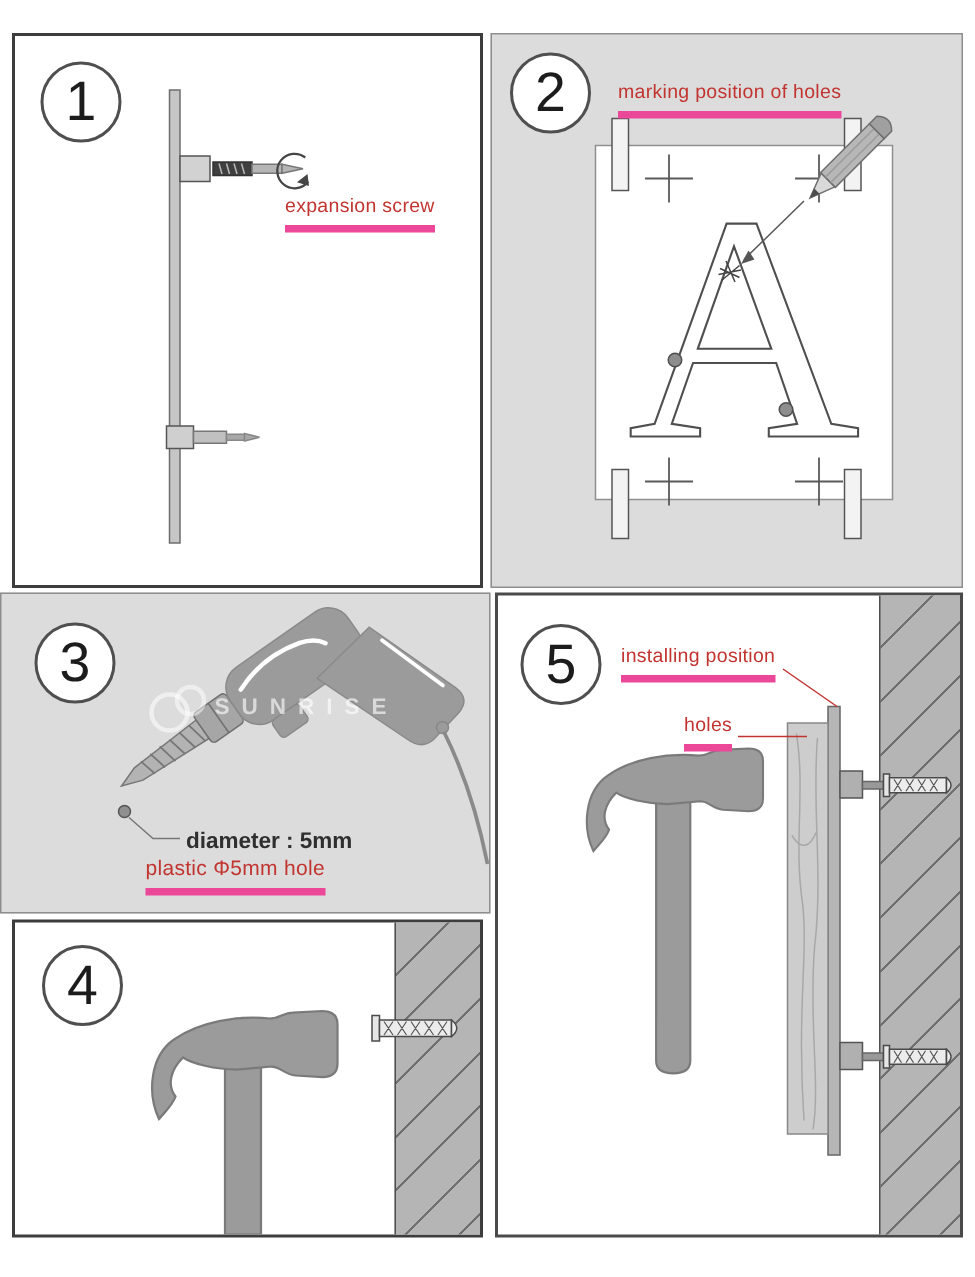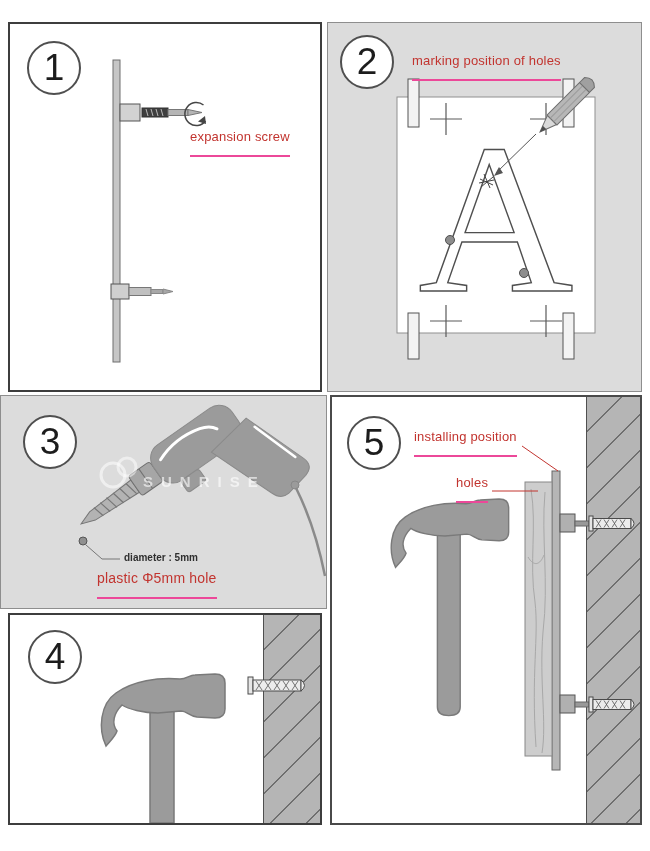--- a/index.html
+++ b/index.html
@@ -8,29 +8,29 @@
   .panel{position:absolute;box-sizing:border-box;}
   .p1{left:8px;top:22px;width:314px;height:370px;border:2px solid #3d3d3d;background:#fff;}
   .p2{left:327px;top:22px;width:315px;height:370px;border:1px solid #8e8e8e;background:#dcdcdc;}
   .p3{left:0px;top:395px;width:327px;height:214px;border:1px solid #8e8e8e;background:#dcdcdc;}
   .p4{left:8px;top:613px;width:314px;height:212px;border:2px solid #3d3d3d;background:#fff;}
   .p5{left:330px;top:395px;width:312px;height:430px;border:2px solid #4a4a4a;background:#fff;}
   .step-circle{position:absolute;width:50px;height:50px;border:2px solid #4f4f4f;border-radius:50%;
        background:#fff;display:flex;align-items:center;justify-content:center;
        font-size:37px;color:#1c1c1c;z-index:5;}
   .red-label{position:absolute;color:#c2342f;font-size:13px;letter-spacing:.2px;white-space:nowrap;
-       border-bottom:2px solid #ec4899;padding-bottom:11px;line-height:1.1;z-index:6;}
+       border-bottom:5px solid #ec4899;padding-bottom:6px;line-height:1.1;z-index:6;}
   .big{font-size:14px;}
-  .note{position:absolute;color:#2f2f2f;font-size:10px;font-weight:bold;white-space:nowrap;z-index:6;}
+  .note{position:absolute;color:#2f2f2f;font-size:15px;font-weight:bold;white-space:nowrap;z-index:6;}
   .wall{position:absolute;top:0;bottom:0;right:0;background:#b5b5b5;
        background-image:repeating-linear-gradient(135deg,rgba(0,0,0,0) 0 24px,#6f6f6f 24px 25.4px);
        border-left:1.5px solid #4f4f4f;z-index:1;}
   .w4{width:56px;} .w5{width:53px;}
   .art{position:absolute;left:0;top:0;z-index:3;}
-  .watermark{position:absolute;left:96px;top:56px;display:flex;align-items:flex-end;z-index:4;}
+  .watermark{position:absolute;left:96px;top:56px;display:flex;align-items:center;z-index:4;}
   .watermark span{font-size:15px;font-weight:bold;letter-spacing:8px;color:rgba(255,255,255,.62);}
 </style>
 </head>
 <body>
 
 <div>
 
   <section class="panel p1">
     <div class="step-circle" style="left:17px;top:17px">
       <span>1</span>

